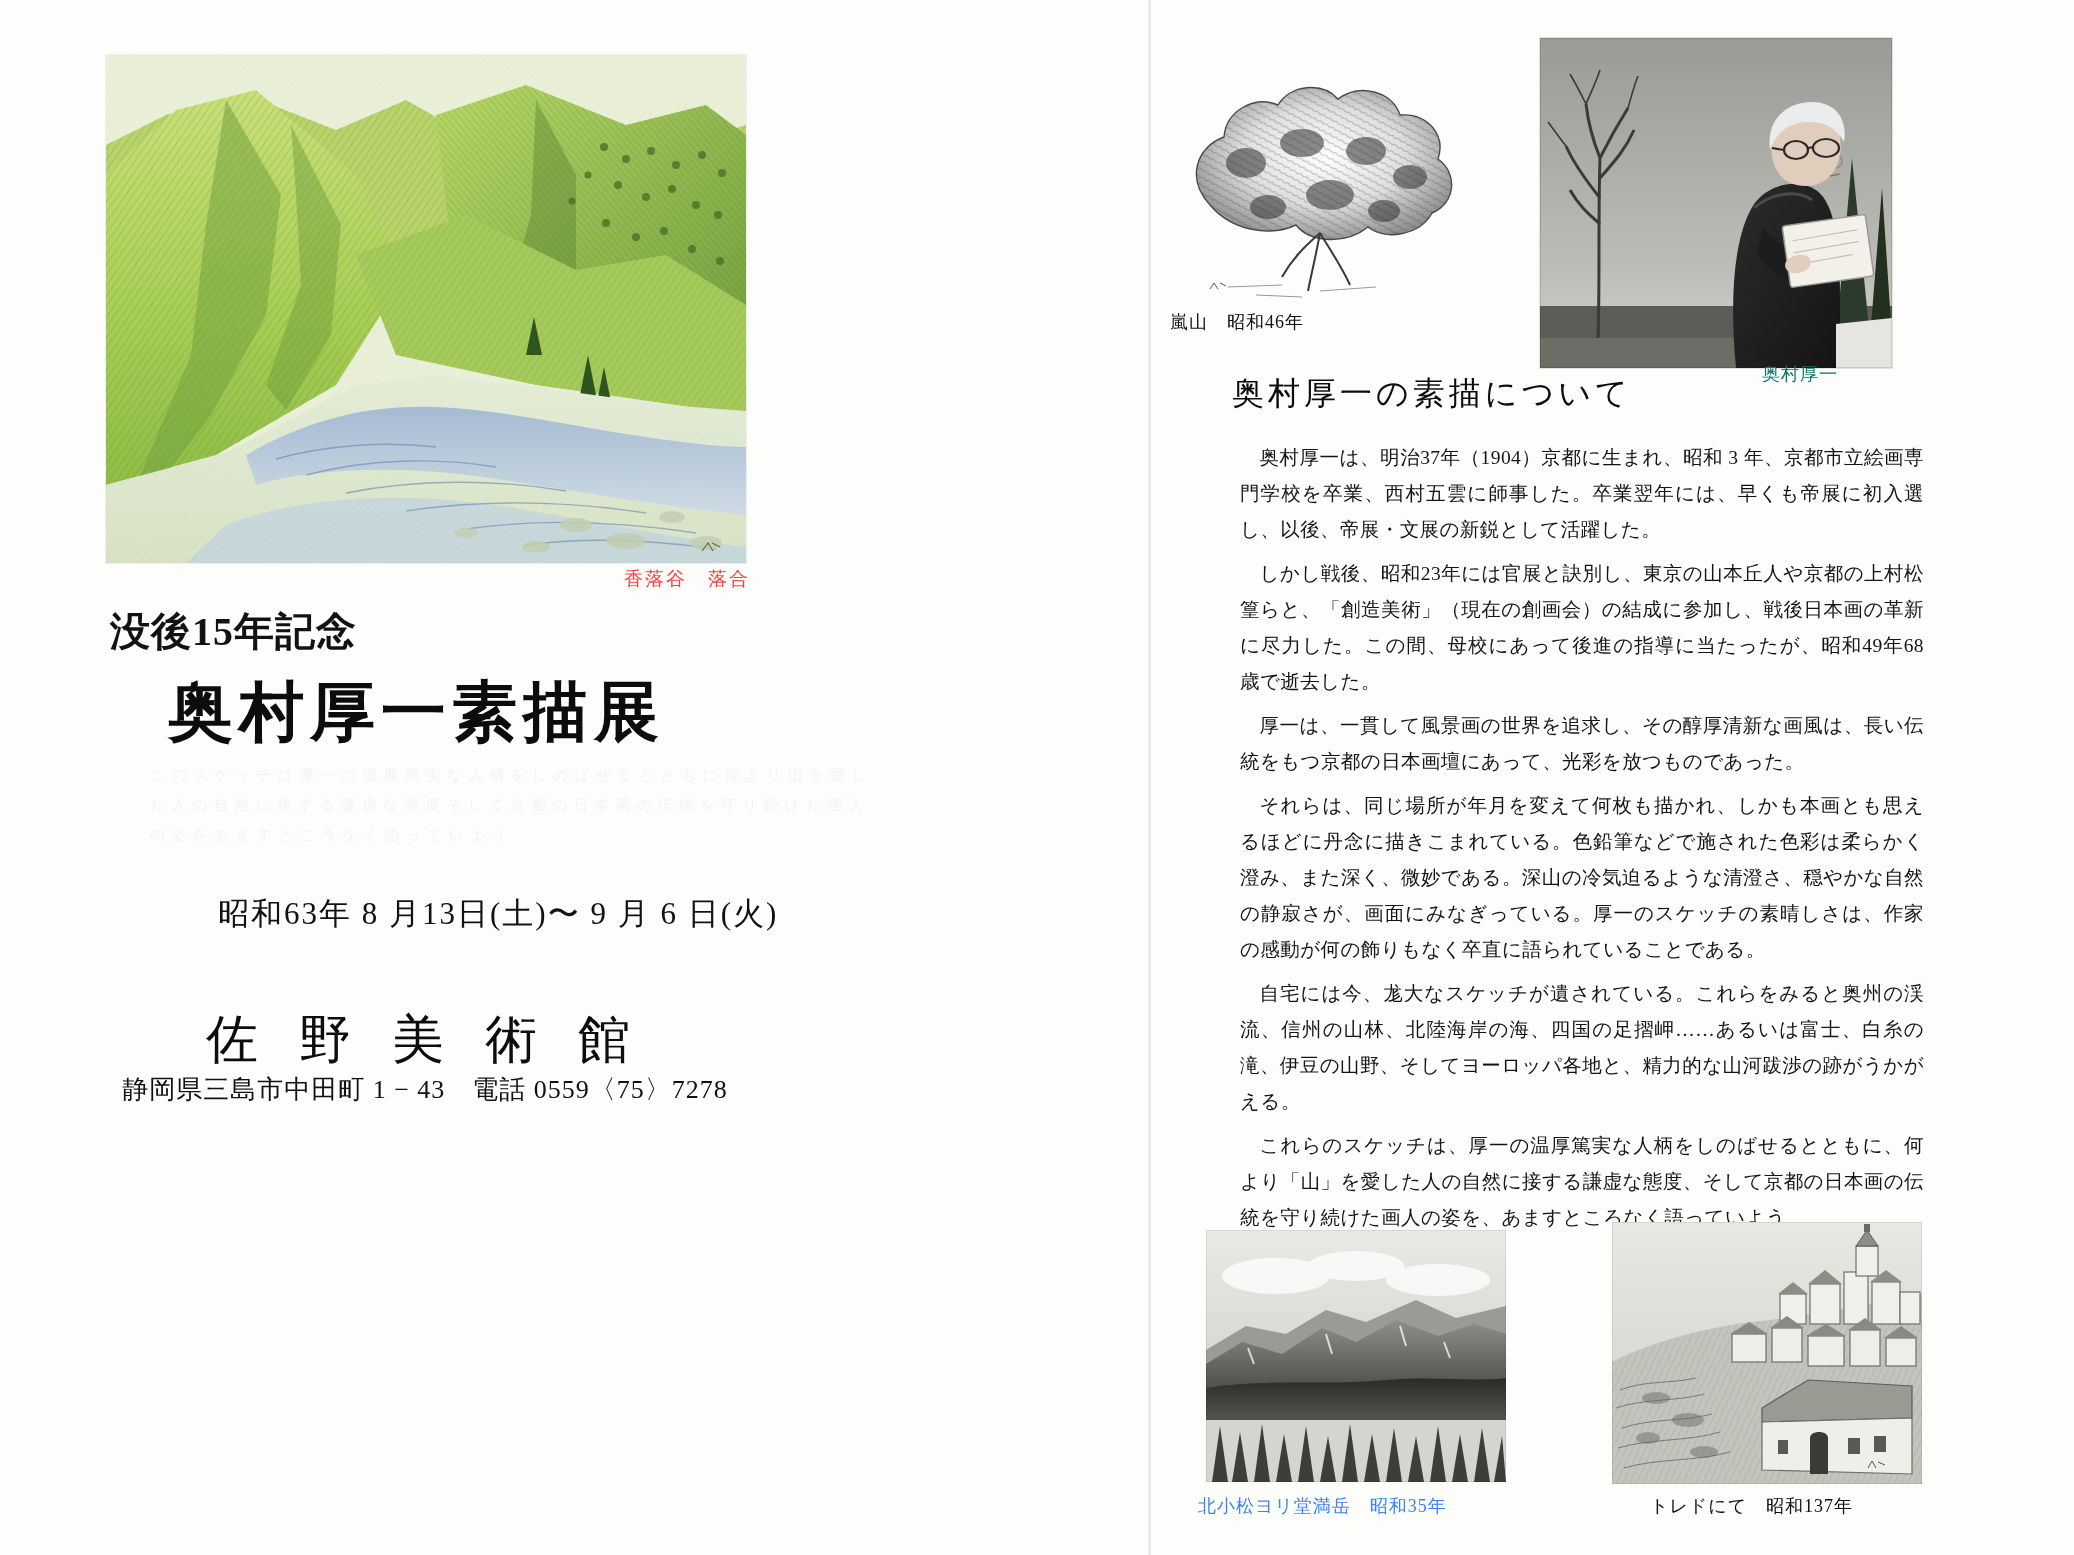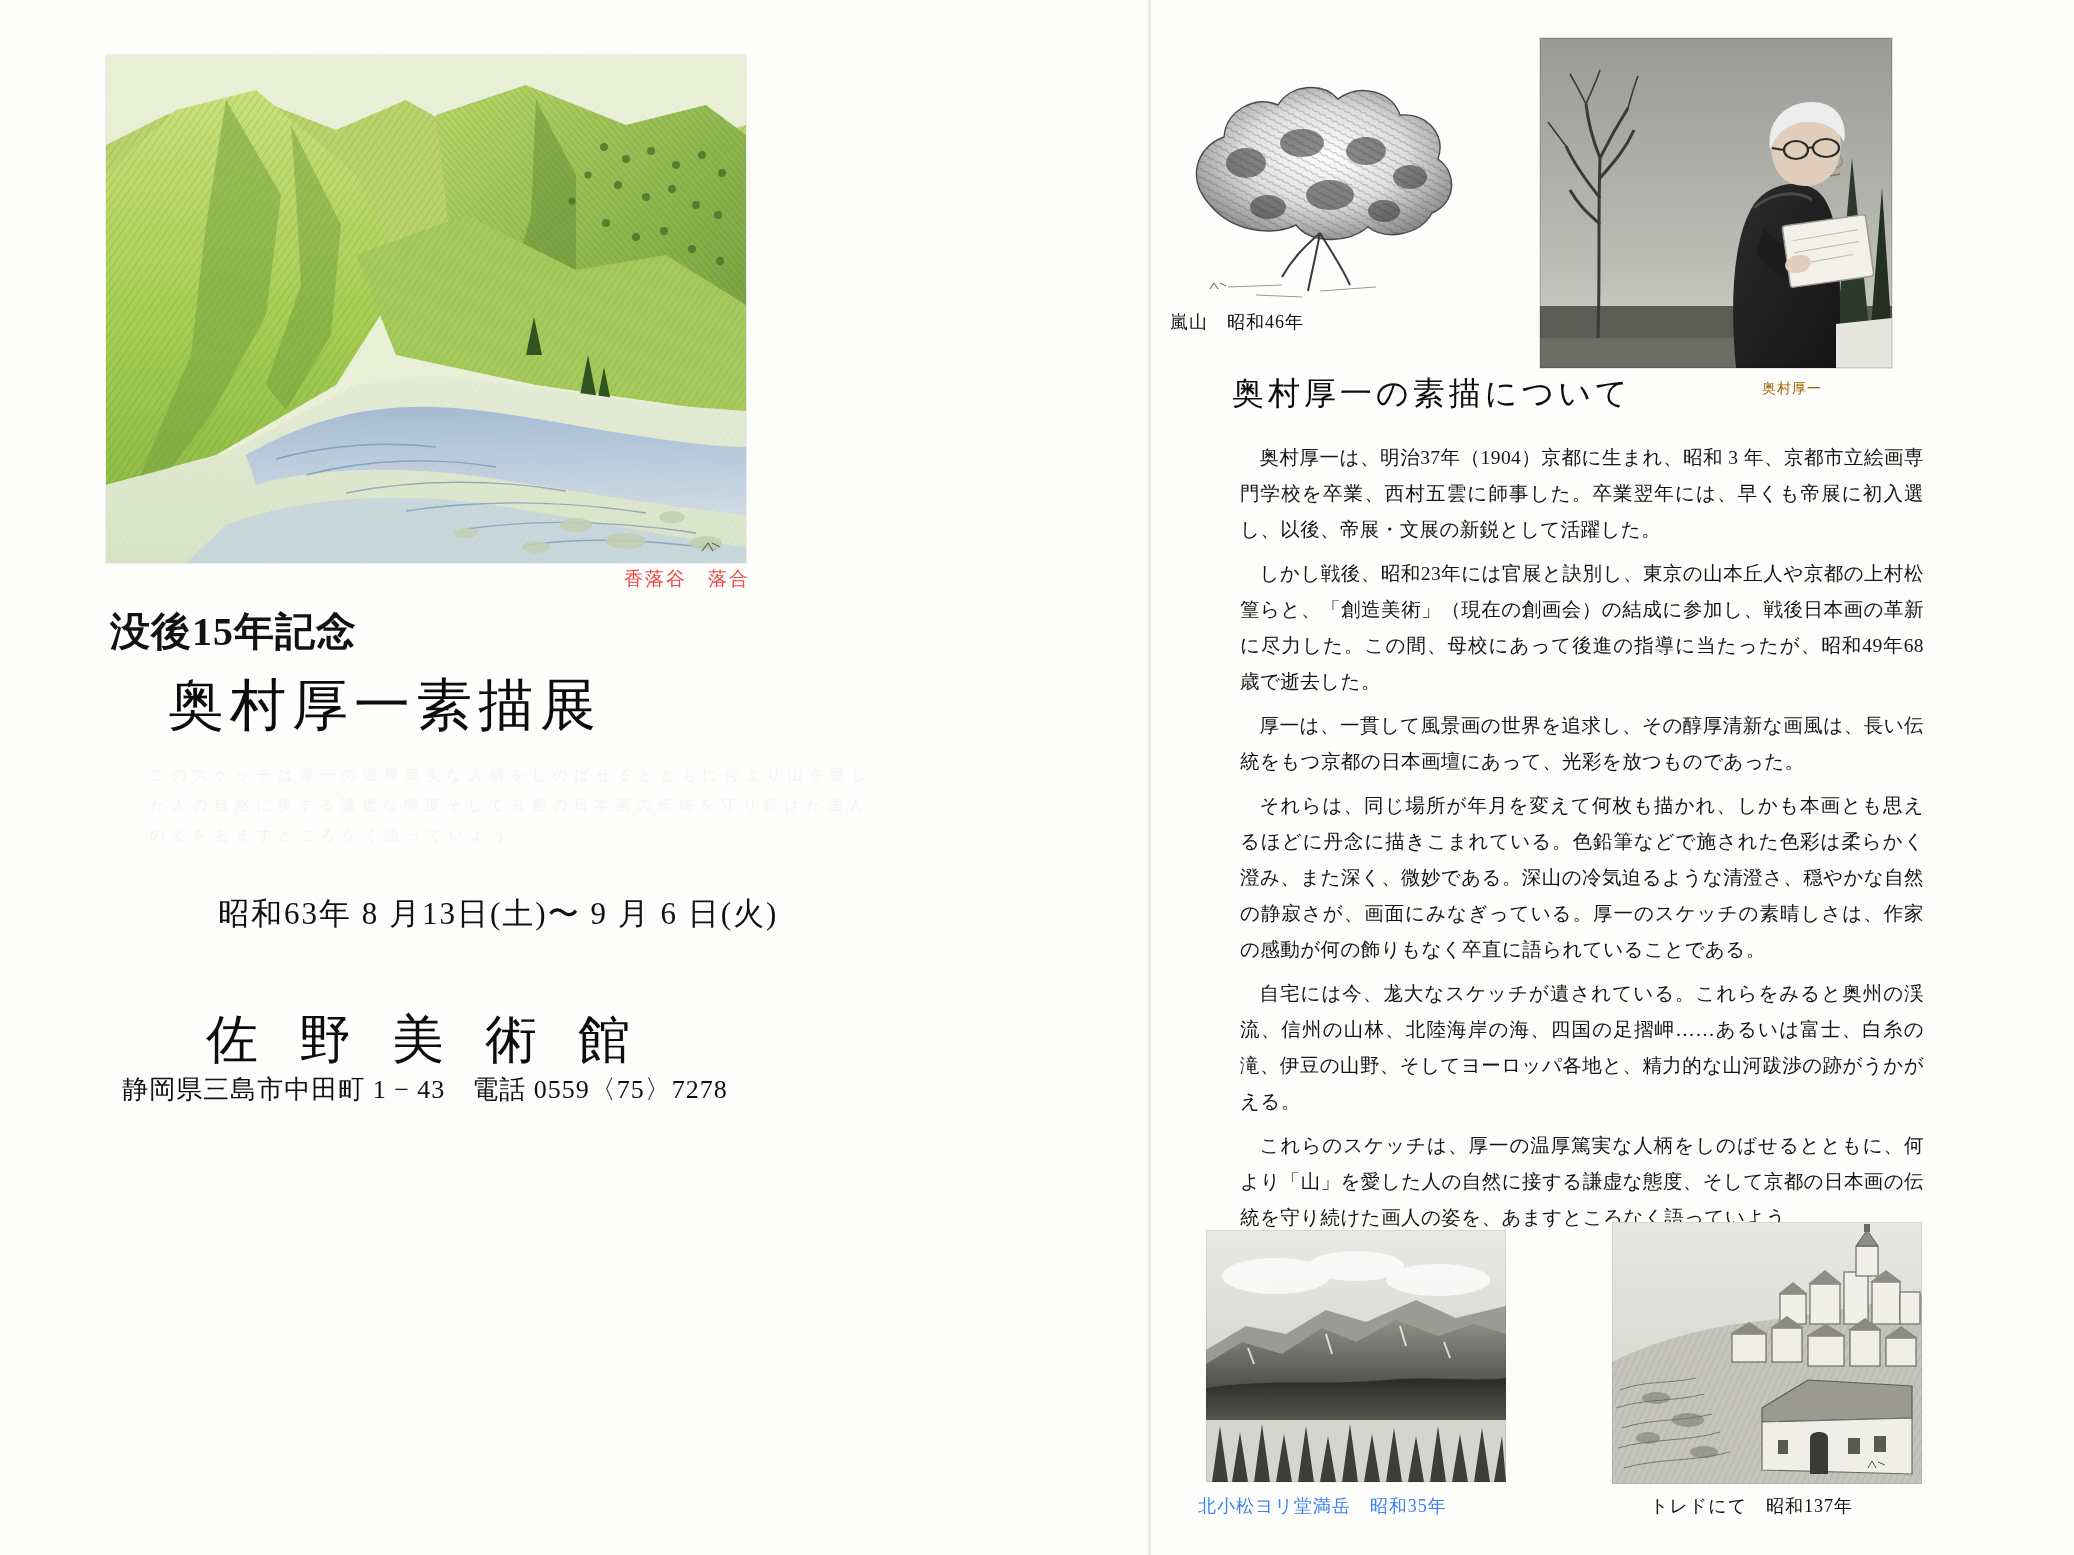--- a/index.html
+++ b/index.html
@@ -90,23 +90,23 @@
     font-size: 40px;
     font-weight: 600;
     letter-spacing: 1px;
     color: #121212;
   }
 
   .main-title {
     position: absolute;
     left: 168px;
     top: 668px;
-    font-size: 56px;
+    font-size: 65px;
     letter-spacing: 6px;
-    font-weight: 400;
+    font-weight: 700;
     color: #0c0c0c;
     font-family: "Liberation Serif", "DejaVu Serif", serif;
   }
 
   .dates {
     position: absolute;
     left: 218px;
     top: 893px;
     font-size: 31px;
     letter-spacing: 2px;
@@ -163,24 +163,24 @@
     position: absolute;
     left: 1540px;
     top: 38px;
     width: 352px;
     height: 330px;
     overflow: hidden;
   }
   .cap-portrait {
     position: absolute;
     left: 1762px;
-    top: 380px;
-    font-size: 14px;
+    top: 362px;
+    font-size: 18px;
     letter-spacing: 1px;
-    color: #a16207;
+    color: #0f766e;
   }
 
   .essay-heading {
     position: absolute;
     left: 1232px;
     top: 372px;
     font-size: 32px;
     letter-spacing: 4px;
     color: #0d0d0d;
   }

